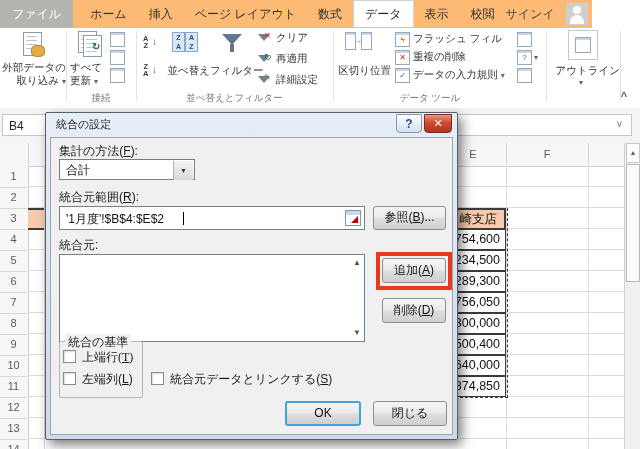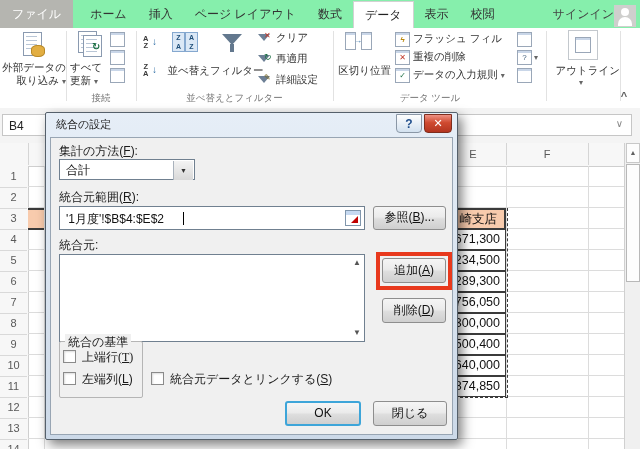--- a/index.html
+++ b/index.html
@@ -2,21 +2,21 @@
 <html><head>
 <meta charset="utf-8">
 <style>
   html,body{margin:0;padding:0;}
   body{font-family:"Liberation Sans","DejaVu Sans",sans-serif;background:#888;}
   #screen{position:relative;width:640px;height:449px;background:#fff;overflow:hidden;
           font-family:"Liberation Sans","DejaVu Sans",sans-serif;}
   .abs{position:absolute;}
 
   
-  #tabbar{left:0;top:0;width:640px;height:28px;background:#86efac;display:flex;align-items:center;}
+  #tabbar{left:0;top:0;width:592px;height:28px;background:#fdba74;display:flex;align-items:flex-start;}
   .tab{line-height:28px;font-size:12px;color:#333;padding:0 11px;white-space:nowrap;}
   .tab-file{background:#b5b5b0;color:#fff;padding:0 12px;margin-right:6px;}
   .tab-active{background:#fff;border:1px solid #d2d2d2;border-bottom:none;line-height:26px;color:#222;}
   #signin{margin-left:auto;line-height:28px;font-size:12px;color:#444;}
   #avatar{width:22px;height:22px;margin:3px 4px 0 0;background:#cfcfcd;position:relative;flex:0 0 22px;}
   #avatar::before{content:"";position:absolute;left:7px;top:3px;width:8px;height:8px;border-radius:50%;background:#fff;}
   #avatar::after{content:"";position:absolute;left:4px;top:12px;width:14px;height:9px;border-radius:7px 7px 0 0;background:#fff;}
 
   
   #ribbon{left:0;top:28px;width:640px;height:80px;background:#fff;border-bottom:1px solid #d2d2d2;}
@@ -233,21 +233,21 @@
     </div>
 
     <div id="gridlines" class="abs"></div>
     <div class="vline" style="left:44px;"></div>
     <div class="vline" style="left:506px;"></div>
     <div class="vline" style="left:588px;"></div>
 
     <div id="sliver3"></div>
 
     <div id="hdrcell">崎支店</div>
-    <div class="ecell" style="top:86px;">671,300</div>
+    <div class="ecell" style="top:86px;">754,600</div>
     <div class="ecell" style="top:107px;">234,500</div>
     <div class="ecell" style="top:128px;">289,300</div>
     <div class="ecell" style="top:149px;">756,050</div>
     <div class="ecell" style="top:170px;">300,000</div>
     <div class="ecell" style="top:191px;">500,400</div>
     <div class="ecell" style="top:212px;">640,000</div>
     <div class="ecell" style="top:233px;">874,850</div>
     <div id="ants-v"></div>
     <div id="ants-h"></div>
 

